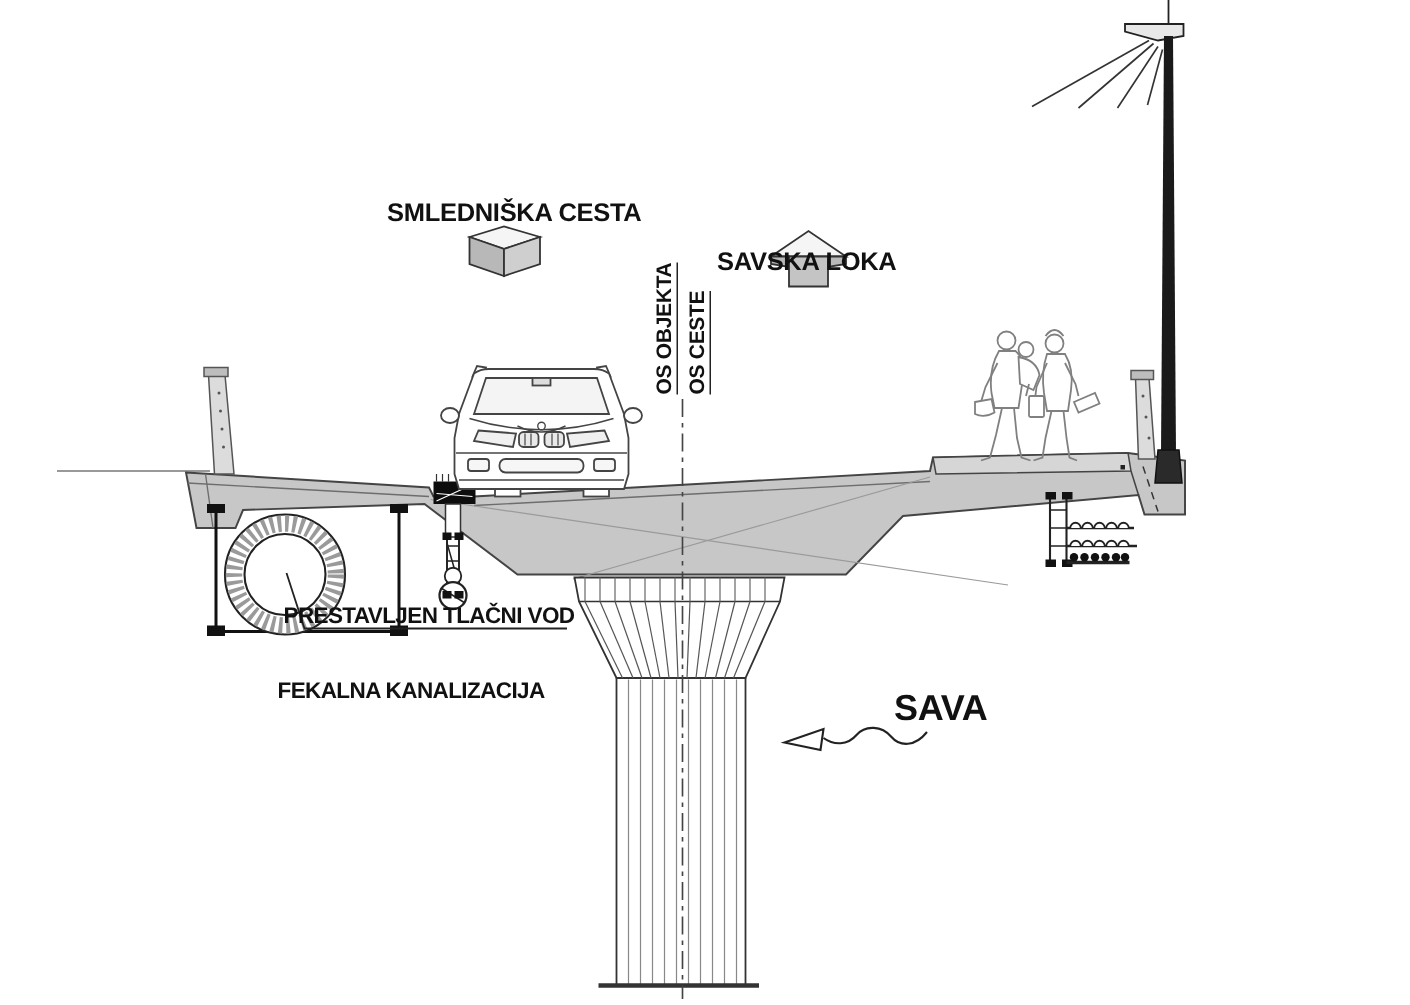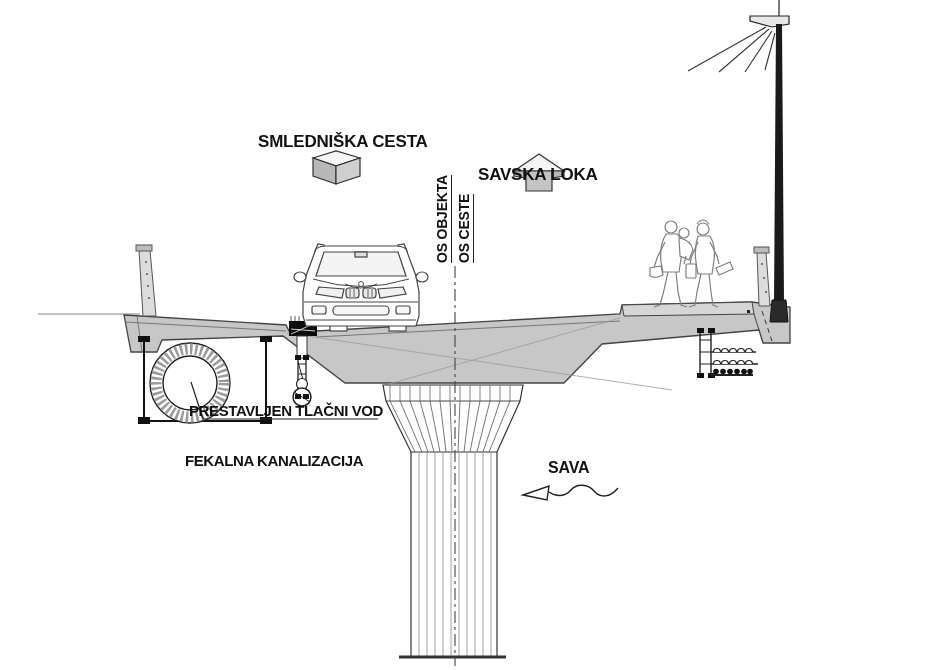--- a/index.html
+++ b/index.html
@@ -11,21 +11,21 @@
   .lbl{
     position:absolute;color:#111;font-weight:bold;white-space:nowrap;
     letter-spacing:-0.2px;
   }
   .lbl-road{font-size:17px;}
   .lbl-axis{
     font-size:14px;transform:rotate(-90deg);transform-origin:0 0;
     border-bottom:1.5px solid #222;padding-bottom:1px;line-height:15px;
   }
   .lbl-note{font-size:15px;letter-spacing:-0.4px;}
-  .lbl-river{font-size:16px;}
+  .lbl-river{font-size:24px;margin-left:48px;}
 </style>
 </head>
 <body>
 
 <div id="stage">
 
 <svg id="drawing" width="940" height="670" viewBox="0 0 940 670">
 
   <line x1="38" y1="314" x2="140" y2="314" stroke="#777" stroke-width="0.9"></line>
 

